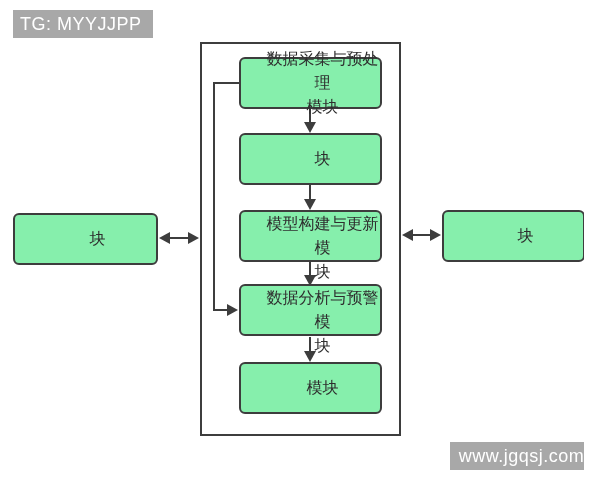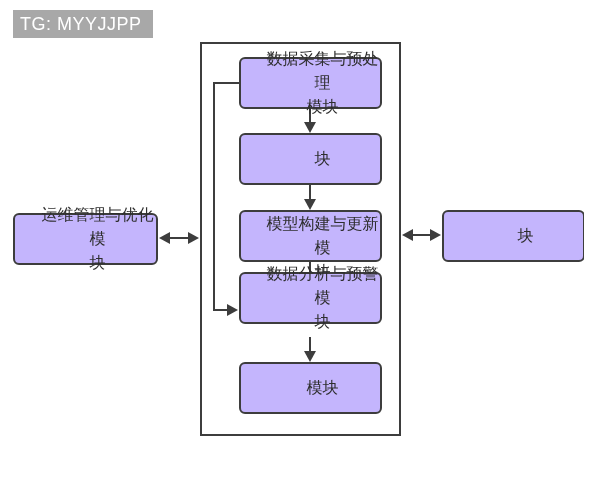--- a/index.html
+++ b/index.html
@@ -44,36 +44,36 @@
     width: 201px; height: 394px;
     border: 2px solid #3d3d3d;
     box-sizing: border-box;
     background: transparent;
   }
   .box {
     position: absolute;
     box-sizing: border-box;
     border: 2px solid #3d3d3d;
     border-radius: 6px;
-    background: #c4b5fd;
+    background: #86efac;
     color: #2e2e2e;
     font-size: 16px;
     line-height: 24px;
     text-align: center;
     display: flex;
     flex-direction: column;
     justify-content: center;
     align-items: center;
     padding-left: 24px;
   }
   .center-box { left: 239px; width: 143px; height: 52px; }
   .box-1 { top: 57px; }
   .box-2 { top: 133px; }
   .box-3 { top: 210px; justify-content: space-between; }
-  .box-4 { top: 272px; }
+  .box-4 { top: 284px; justify-content: space-between; }
   .box-5 { top: 362px; }
   .left-box  { left: 13px;  top: 213px; width: 145px; height: 52px; }
   .right-box { left: 442px; top: 210px; width: 143px; height: 52px; }
   .connectors {
     position: absolute;
     left: 0; top: 0;
     width: 600px; height: 480px;
     pointer-events: none;
   }
   .connectors line, .connectors path {
@@ -86,20 +86,21 @@
     stroke: none;
   }
 </style>
 </head>
 <body>
 
 <div class="canvas">
 
   <div class="watermark watermark-tg">TG: MYYJJPP</div>
 
+  <div class="watermark watermark-url">www.jgqsj.com</div>
 
   <div class="outer-container"></div>
 
   <svg class="connectors" viewBox="0 0 600 480" xmlns="http://www.w3.org/2000/svg">
 
     <g>
       <line x1="310" y1="108" x2="310" y2="123"></line>
       <polygon points="310,133 304,122 316,122"></polygon>
     </g>
 
@@ -153,21 +154,20 @@
   <div class="box center-box box-4">
     <div>数据分析与预警模</div>
     <div>块</div>
   </div>
 
   <div class="box center-box box-5">
     <div>模块</div>
   </div>
 
   <div class="box left-box">
-    <div>运维管理与优化模</div>
     <div>块</div>
   </div>
 
   <div class="box right-box">
     <div>块</div>
   </div>
 
 </div>
 
 </body></html>

